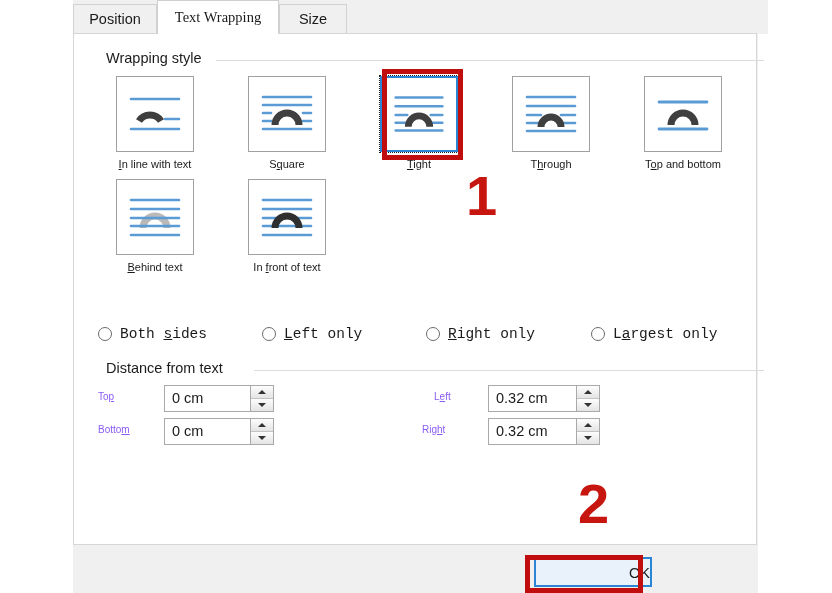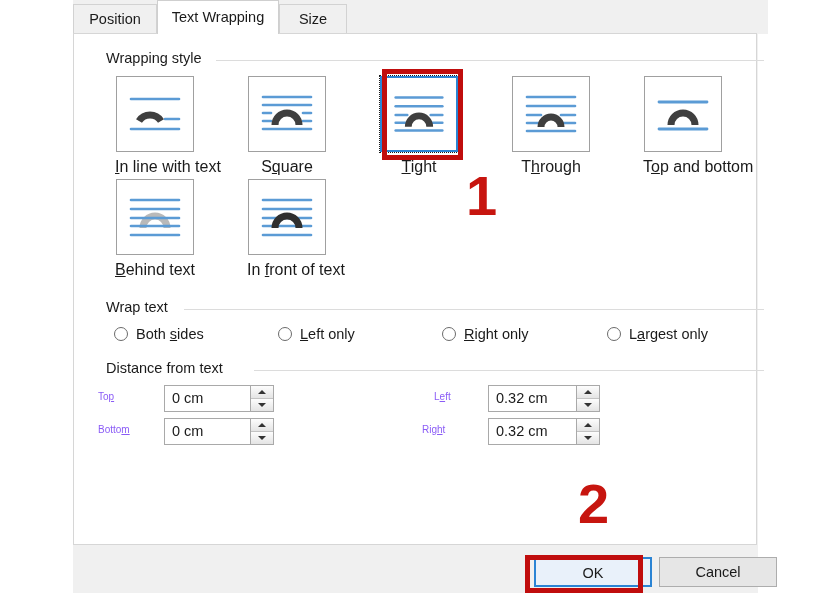--- a/index.html
+++ b/index.html
@@ -53,20 +53,21 @@
     text-align: center;
     padding: 0 10px;
   }
   .tab.active {
     background: #ffffff;
     border-color: #cfcfcf;
     top: 0px;
     height: 34px;
     line-height: 33px;
     z-index: 3;
+    font-family: Liberation Serif, serif;
   }
   #tab-position { left: 0px;   width: 84px; }
   #tab-textwrap { left: 84px;  width: 122px; }
   #tab-size     { left: 206px; width: 68px; }
 
   
   .panel {
     position: absolute;
     left: 0px;
     top: 33px;
@@ -116,21 +117,21 @@
   }
   .tile-box.selected {
     border: 2px solid #2b84d4;
     background: #ffffff;
     outline: 1px dotted #1a1a1a;
     outline-offset: 0px;
   }
   .tile-label {
     margin-top: 6px;
     text-align: center;
-    font-size: 16px;
+    font-size: 11px;
     color: #1a1a1a;
     white-space: nowrap;
   }
   .tile-label u { text-decoration: underline; }
   .tile-glyph { position: absolute; left: 0; top: 0; }
 
   
   .anno-box {
     position: absolute;
     border: 5px solid #c00d0d;
@@ -231,21 +232,21 @@
   }
   .btn {
     position: absolute;
     height: 30px;
     box-sizing: border-box;
     border: 1px solid #adadad;
     background: #e6e6e6;
     font-size: 14.5px;
     color: #1a1a1a;
     line-height: 28px;
-    text-align: center;
+    text-align: right;
   }
   .btn.default {
     border: 2px solid #2b84d4;
     background: #e9f1fa;
   }
   #ok-button     { left: 461px; top: 11px; width: 118px; }
   #cancel-button { left: 586px; top: 11px; width: 118px; }
 </style>
 </head>
 <body>
@@ -387,26 +388,22 @@
               <line x1="14" y1="55" x2="62" y2="55"></line>
             </g>
             <path d="M26 48 A12 12 0 0 1 50 48" fill="none" stroke="#2f2f2f" stroke-width="7" stroke-linecap="butt"></path>
           </svg>
         </div>
         <div class="tile-label">
           In <u>f</u>ront of text
         </div>
       </div>
 
-      <div class="group-head" style="top:265px; width:660px;">
-        <span class="gh-label">Wrap text</span>
-        <span class="gh-rule" style="left:78px; width:580px;"></span>
-      </div>
-
-      <div class="radio-row" style="left:16px; top:292px; width:684px; height:22px;">
+
+      <div class="radio-row" style="left:0; top:292px; width:684px; height:22px;font-family:Liberation Mono, monospace;">
         <div class="radio-item" style="left:24px; top:0;">
           <span class="radio-dot"></span>
           <span class="radio-label">Both <u>s</u>ides</span>
         </div>
         <div class="radio-item" style="left:188px; top:0;">
           <span class="radio-dot"></span>
           <span class="radio-label"><u>L</u>eft only</span>
         </div>
         <div class="radio-item" style="left:352px; top:0;">
           <span class="radio-dot"></span>
@@ -472,21 +469,20 @@
           <div class="spin-btn">
               <span class="arw down"></span>
             </div>
         </div>
       </div>
 
     </div>
 
     <div class="footer">
       <div class="btn default" id="ok-button">OK</div>
-      <div class="btn" id="cancel-button">Cancel</div>
     </div>
 
   </div>
 
   <div class="anno-box" style="left:382px; top:69px; width:81px; height:91px;"></div>
 
   <div class="anno-num" style="left:466px; top:168px; font-size:56px;">1</div>
 
   <div class="anno-num" style="left:578px; top:476px; font-size:56px;">2</div>
 

